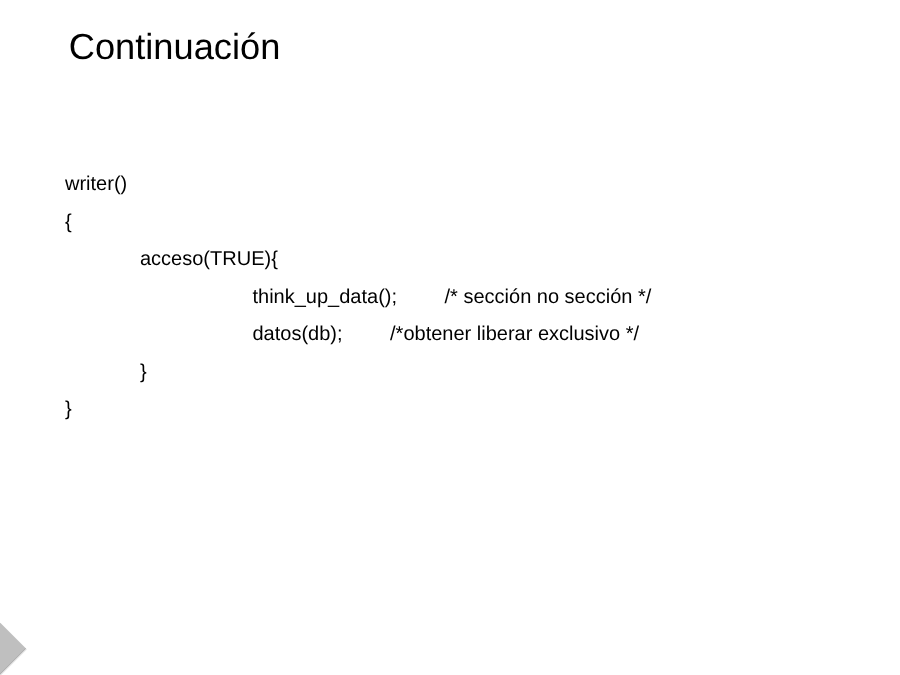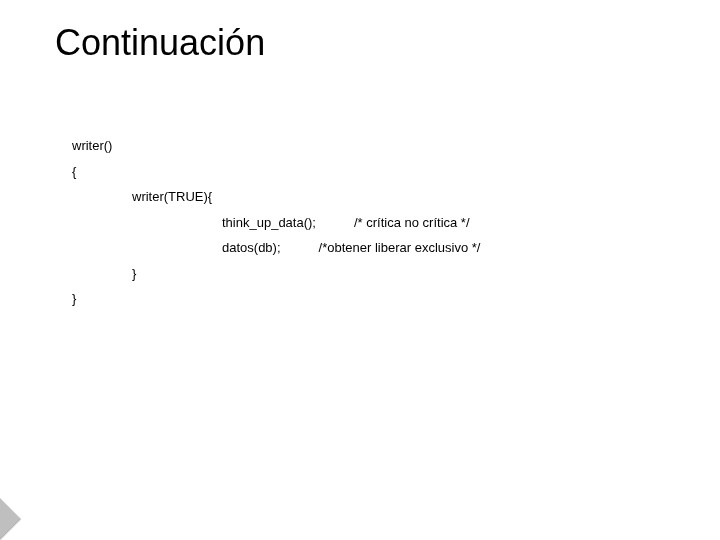--- a/index.html
+++ b/index.html
@@ -15,31 +15,31 @@
   .slide {
     position: relative;
     width: 720px;
     height: 540px;
     box-sizing: border-box;
   }
   .title {
     position: absolute;
     left: 55px;
     top: 22px;
-    font-size: 36px;
+    font-size: 29px;
     font-weight: 400;
     letter-spacing: 0px;
     font-family: Verdana, Geneva, sans-serif;
   }
   .body {
     position: absolute;
-    left: 72px;
+    left: 52px;
     top: 130px;
     width: 600px;
-    font-size: 13px;
+    font-size: 16px;
     line-height: 1.5;
   }
   .l0 { margin: 6px 0 6px 0; }
   .l1 { margin: 6px 0 6px 60px; }
   .l2 { margin: 6px 0 6px 150px; white-space: nowrap; }
   .l1b { margin: 6px 0 6px 60px; }
   .comment { margin-left: 38px; }
   .comment-sm { margin-left: 20px; }
   .kerf {
     position: absolute;
@@ -61,24 +61,24 @@
 </head>
 <body>
 
 <div class="slide">
 
   <div class="title">Continuación</div>
 
   <div class="body">
     <div class="l0">writer()</div>
     <div class="l0">{</div>
-    <div class="l1">writer(TRUE){</div>
+    <div class="l1">acceso(TRUE){</div>
 
     <div class="l2">
-      <span>think_up_data();</span><span class="comment">/* crítica no crítica */</span>
+      <span>think_up_data();</span><span class="comment">/* sección no sección */</span>
     </div>
 
     <div class="l2">
       <span>datos(db);</span><span class="comment">/*obtener liberar exclusivo */</span>
     </div>
 
 
 
     <div class="l1b">}</div>
     <div class="l0">}</div>

